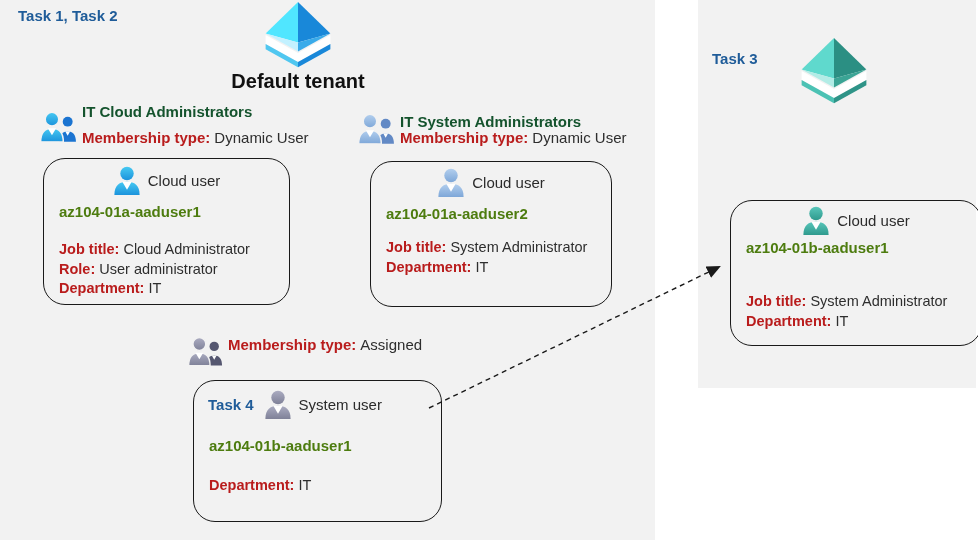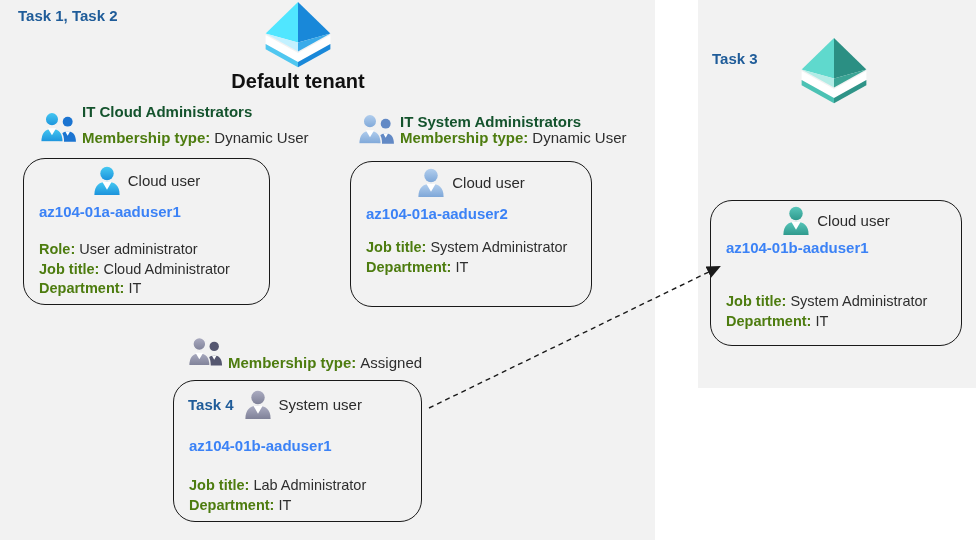--- a/index.html
+++ b/index.html
@@ -14,33 +14,33 @@
 
   .task-label { position:absolute; font-weight:bold; font-size:15px; color:#1f5c99; white-space:nowrap; }
 
   .tenant-icon { position:absolute; }
   .tenant-name { position:absolute; font-weight:bold; font-size:20px; text-align:center; color:#111; }
   .tenant-name .line { line-height:26px; }
 
   .group-icon { position:absolute; }
   .group-title { position:absolute; font-weight:bold; font-size:15px; white-space:nowrap; color:#14532d; }
   .group-membership { position:absolute; font-size:15px; white-space:nowrap; color:#2e2e2e; }
-  .lbl { font-weight:bold; color:#4d7c0f; margin-right:4px; }
+  .lbl { font-weight:bold; color:#b91c1c; margin-right:4px; }
 
   .card {
     position:absolute; border:1.4px solid #1a1a1a; border-radius:22px;
-    background:transparent; box-sizing:border-box;
+    background:transparent; box-sizing:border-box;margin-left:20px;
   }
   .card-header {
     position:absolute; left:0; right:0; display:flex; justify-content:center;
     align-items:center; gap:7px; font-size:15px; color:#2b2b2b;
   }
   .card-header.left-align { justify-content:flex-start; padding-left:14px;text-align:center; }
   .card-task { font-weight:bold; font-size:15px; color:#1f5c99; margin-right:3px; }
-  .username { position:absolute; left:15px; font-weight:bold; font-size:15px; white-space:nowrap; color:#3b82f6; }
+  .username { position:absolute; left:15px; font-weight:bold; font-size:15px; white-space:nowrap; color:#4d7c0f; }
   .attrs { position:absolute; left:15px; font-size:14.5px; line-height:19.5px; white-space:nowrap; color:#2e2e2e; }
 
   #arrow-overlay { position:absolute; left:0; top:0; z-index:9; pointer-events:none; }
   svg { display:block; }
   #svg-defs { position:absolute; width:0; height:0; }
 </style>
 </head>
 <body>
 
 <svg id="svg-defs" aria-hidden="true">
@@ -117,39 +117,39 @@
   <div class="group-icon" style="left:188px; top:336px;">
     <svg width="36" height="31" viewBox="0 0 46 38">
       <circle cx="33.5" cy="12.5" r="6" fill="#555770"></circle>
       <path d="M23.5,37 C23.5,28 27.5,24 33.5,24 C39.5,24 43.5,28 43.5,37 Z" fill="#555770"></path>
       <polygon points="30.5,24 36.5,24 33.5,29.5" fill="#fff"></polygon>
       <circle cx="14.5" cy="9.5" r="8.2" fill="url(#pg-slate)" stroke="#f2f2f2" stroke-width="1.8"></circle>
       <path d="M0.8,37 C0.8,25 6.5,20.5 14.5,20.5 C22.5,20.5 28.2,25 28.2,37 Z" fill="url(#pg-slate)" stroke="#f2f2f2" stroke-width="1.8"></path>
       <polygon points="9.5,20.5 19.5,20.5 14.5,29" fill="#fff"></polygon>
     </svg>
   </div>
-  <div class="group-membership" style="left:228px; top:354px;">
+  <div class="group-membership" style="left:228px; top:336px;">
     <span class="lbl">Membership type:</span><span>Assigned</span>
   </div>
 
   <div class="card" style="left:23px; top:158px; width:247px; height:147px;">
     <div class="card-header" style="top:7px;">
       <span>
         <svg width="28" height="29" viewBox="0 0 30 31">
           <circle cx="15" cy="8" r="7.2" fill="url(#pg-blue)"></circle>
           <path d="M1.5,31 C1.5,20.5 7,16.8 15,16.8 C23,16.8 28.5,20.5 28.5,31 Z" fill="url(#pg-blue)"></path>
           <polygon points="10,16.8 20,16.8 15,25.4" fill="#fff"></polygon>
         </svg>
       </span>
       <span>Cloud user</span>
     </div>
     <div class="username" style="top:44px;">az104-01a-aaduser1</div>
     <div class="attrs" style="top:81px;">
+      <div><span class="lbl">Job title:</span><span>Cloud Administrator</span></div>
       <div><span class="lbl">Role:</span><span>User administrator</span></div>
-      <div><span class="lbl">Job title:</span><span>Cloud Administrator</span></div>
       <div><span class="lbl">Department:</span><span>IT</span></div>
     </div>
   </div>
 
   <div class="card" style="left:350px; top:161px; width:242px; height:146px;">
     <div class="card-header" style="top:6px;">
       <span>
         <svg width="28" height="29" viewBox="0 0 30 31">
           <circle cx="15" cy="8" r="7.2" fill="url(#pg-pale)"></circle>
           <path d="M1.5,31 C1.5,20.5 7,16.8 15,16.8 C23,16.8 28.5,20.5 28.5,31 Z" fill="url(#pg-pale)"></path>
@@ -172,21 +172,20 @@
         <svg width="28" height="29" viewBox="0 0 30 31">
           <circle cx="15" cy="8" r="7.2" fill="url(#pg-slate)"></circle>
           <path d="M1.5,31 C1.5,20.5 7,16.8 15,16.8 C23,16.8 28.5,20.5 28.5,31 Z" fill="url(#pg-slate)"></path>
           <polygon points="10,16.8 20,16.8 15,25.4" fill="#fff"></polygon>
         </svg>
       </span>
       <span>System user</span>
     </div>
     <div class="username" style="top:56px;">az104-01b-aaduser1</div>
     <div class="attrs" style="top:95px;">
-      <div><span class="lbl">Job title:</span><span>Lab Administrator</span></div>
       <div><span class="lbl">Department:</span><span>IT</span></div>
     </div>
   </div>
 
   <div class="task-label" style="left:712px; top:12px;margin-top:38px;">Task 3</div>
 
   <div class="tenant-icon" style="left:797px; top:38px;">
     <svg width="74" height="66" viewBox="0 0 96 88" preserveAspectRatio="none">
       <polygon points="6,44 48,68 90,44 90,56 48,80 6,56" fill="#ffffff"></polygon>
       <polygon points="48,0 6,42 48,54" fill="#5fd9cd"></polygon>

